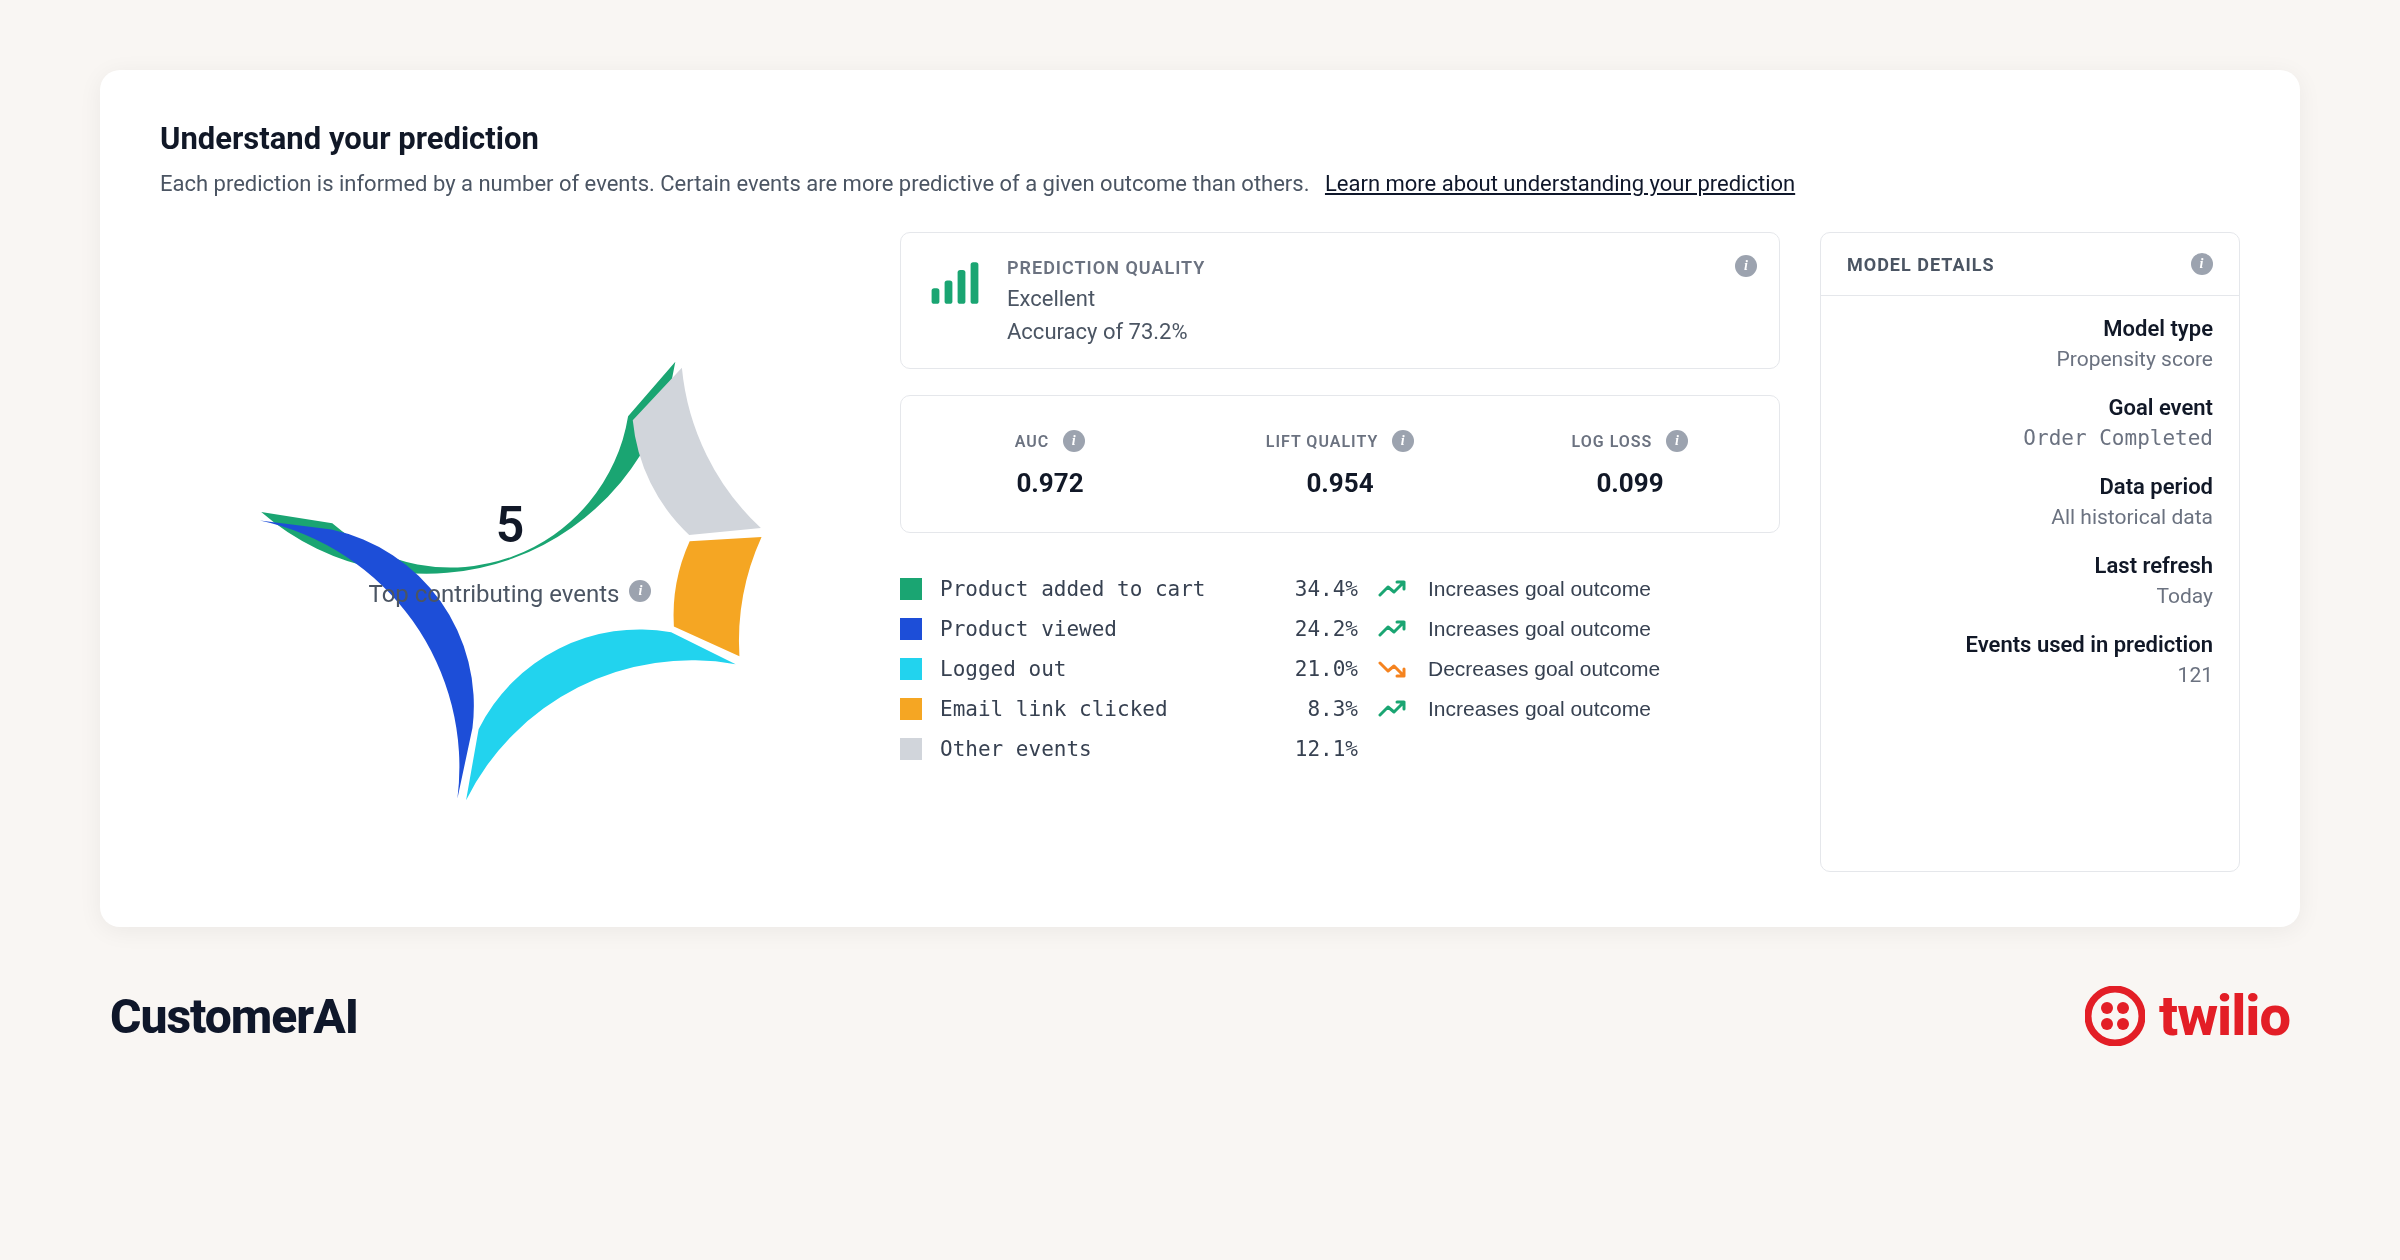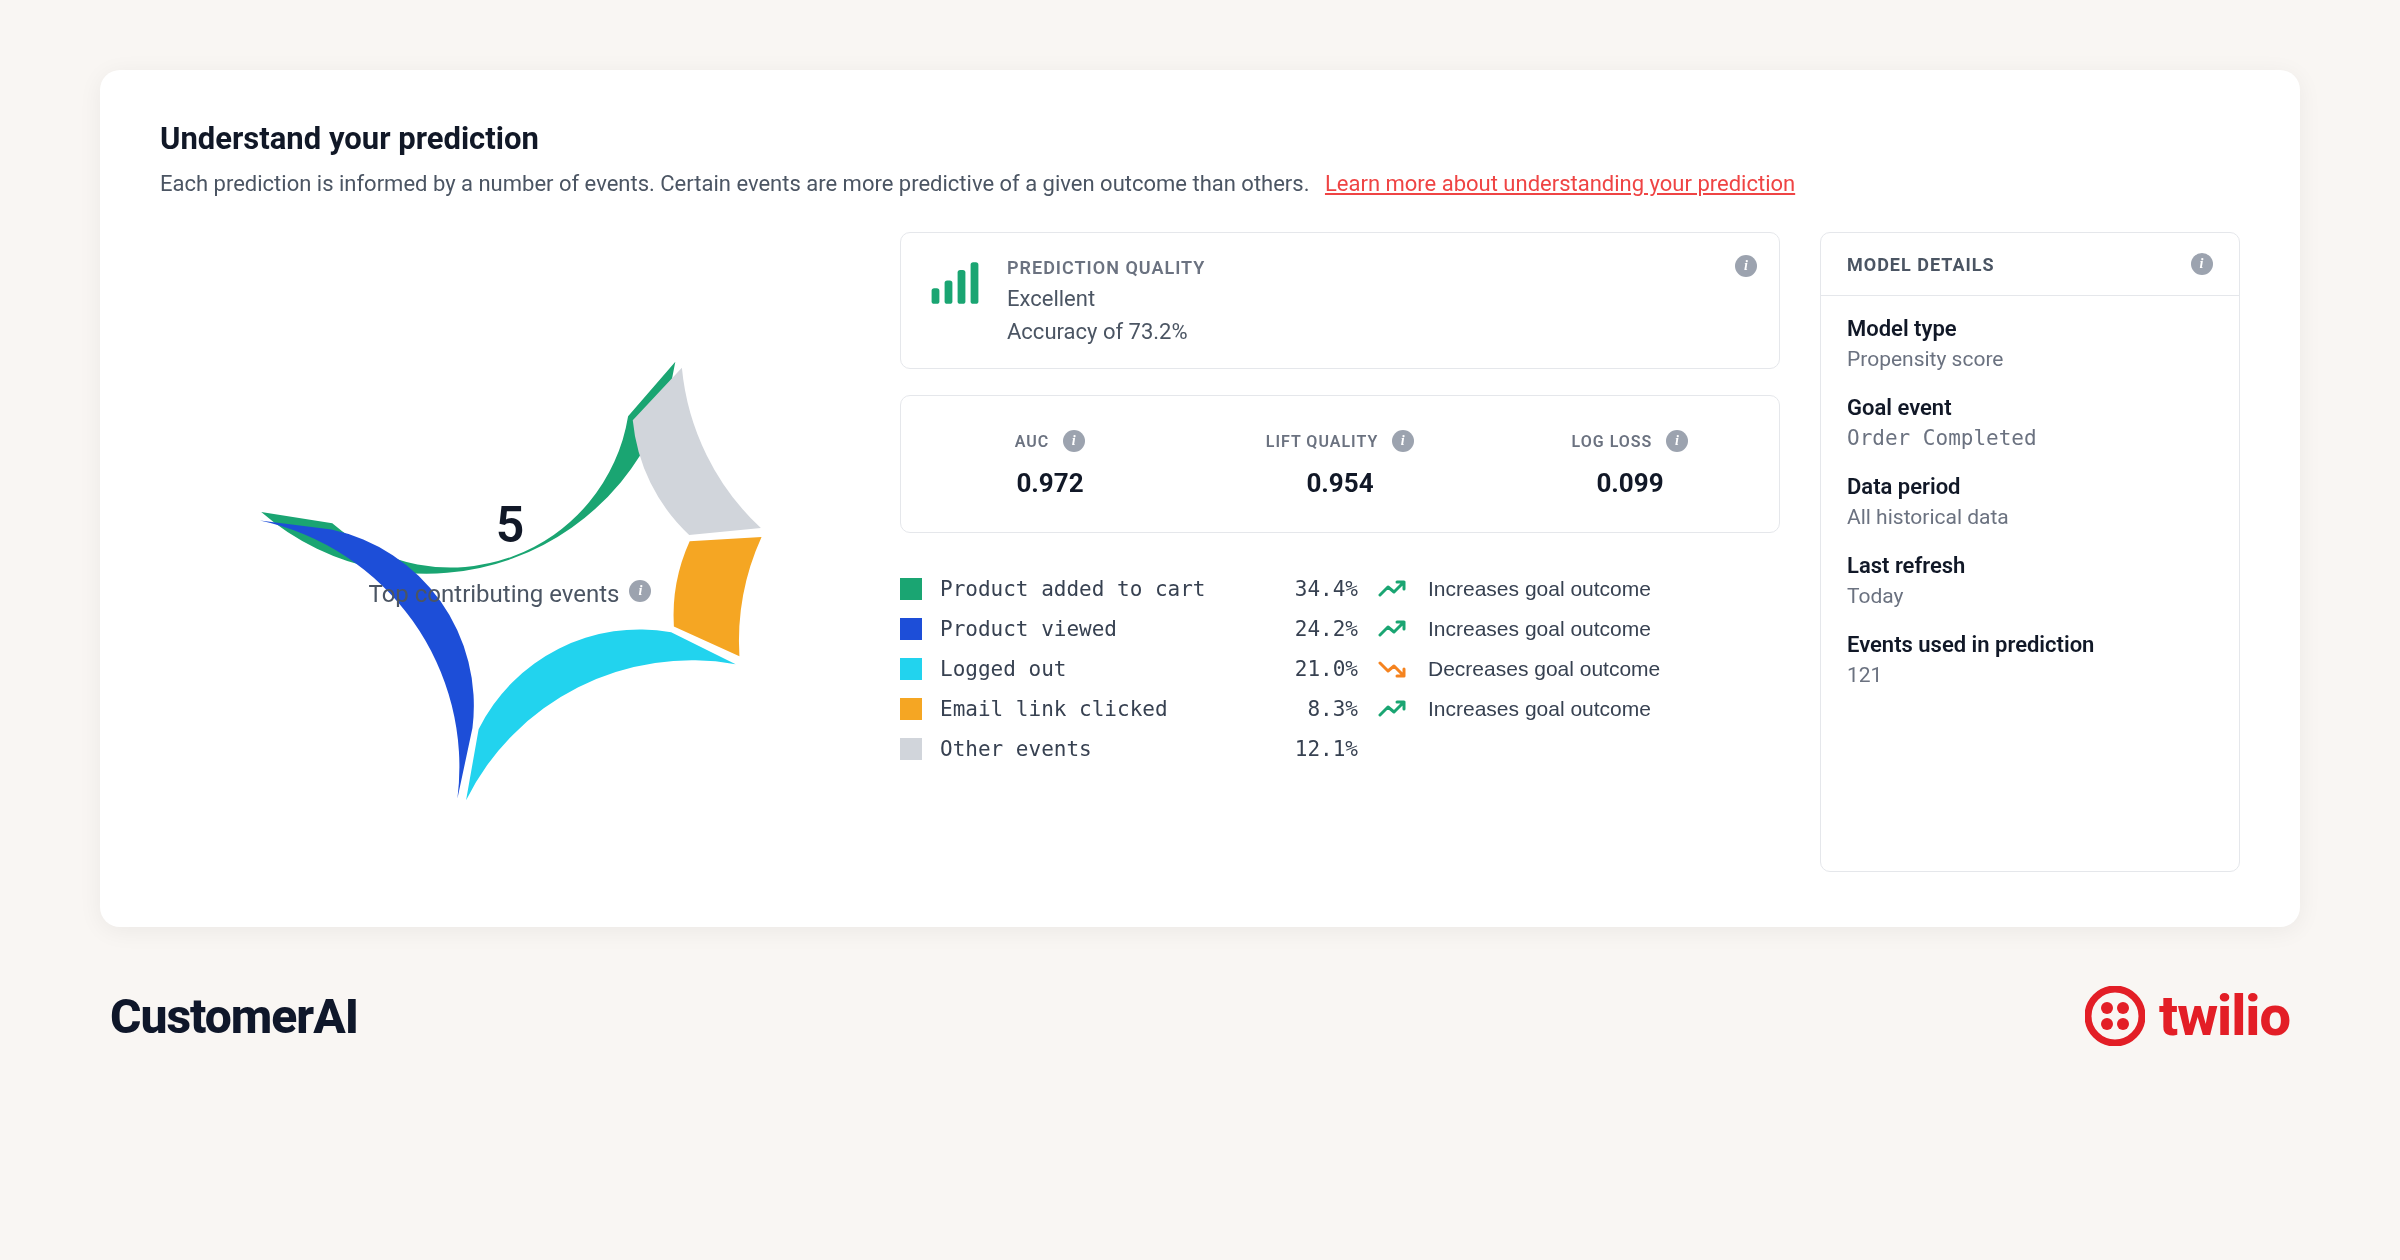--- a/index.html
+++ b/index.html
@@ -21,21 +21,21 @@
   font-size: 31px;
   font-weight: 700;
   color: #111827;
   margin-bottom: 14px;
 }
 .subtitle-row {
   font-size: 22px;
   color: #4b5563;
   margin-bottom: 36px;
 }
-.learn-link { color: #ef4444; margin-left: 10px; margin-top: 20px; }
+.learn-link { color: #0f172a; margin-left: 10px; margin-top: 20px; }
 .main-grid {
   display: grid;
   grid-template-columns: 700px 1fr 420px;
   gap: 40px;
 }
 .donut-wrap {
   display: flex;
   align-items: center;
   justify-content: center;
   height: 640px;
@@ -82,21 +82,21 @@
   border: 1.5px solid #e5e7eb;
   border-radius: 10px;
 }
 .right-header {
   padding: 20px 26px;
   border-bottom: 1.5px solid #e5e7eb;
   font-size: 18px; letter-spacing: 1px; color: #4b5563; font-weight: 700;
   display: flex; justify-content: space-between; align-items: center;
 }
 .right-body { padding: 20px 26px 26px 26px; }
-.detail-item { margin-bottom: 24px; }
+.detail-item { margin-bottom: 24px; text-align: right; }
 .detail-label { font-size: 22px; font-weight: 600; color: #111827; }
 .detail-value { font-size: 21px; color: #6b7280; margin-top: 6px; }
 .mono { font-family: ui-monospace, Menlo, Consolas, monospace; }
 .footer {
   display: flex; justify-content: space-between; align-items: center;
   margin-top: 56px;
   padding: 0 10px;
   gap: 36px;
 }
 .customer-ai { font-size: 48px; font-weight: 800; color: #0f172a; letter-spacing: -1px; }

